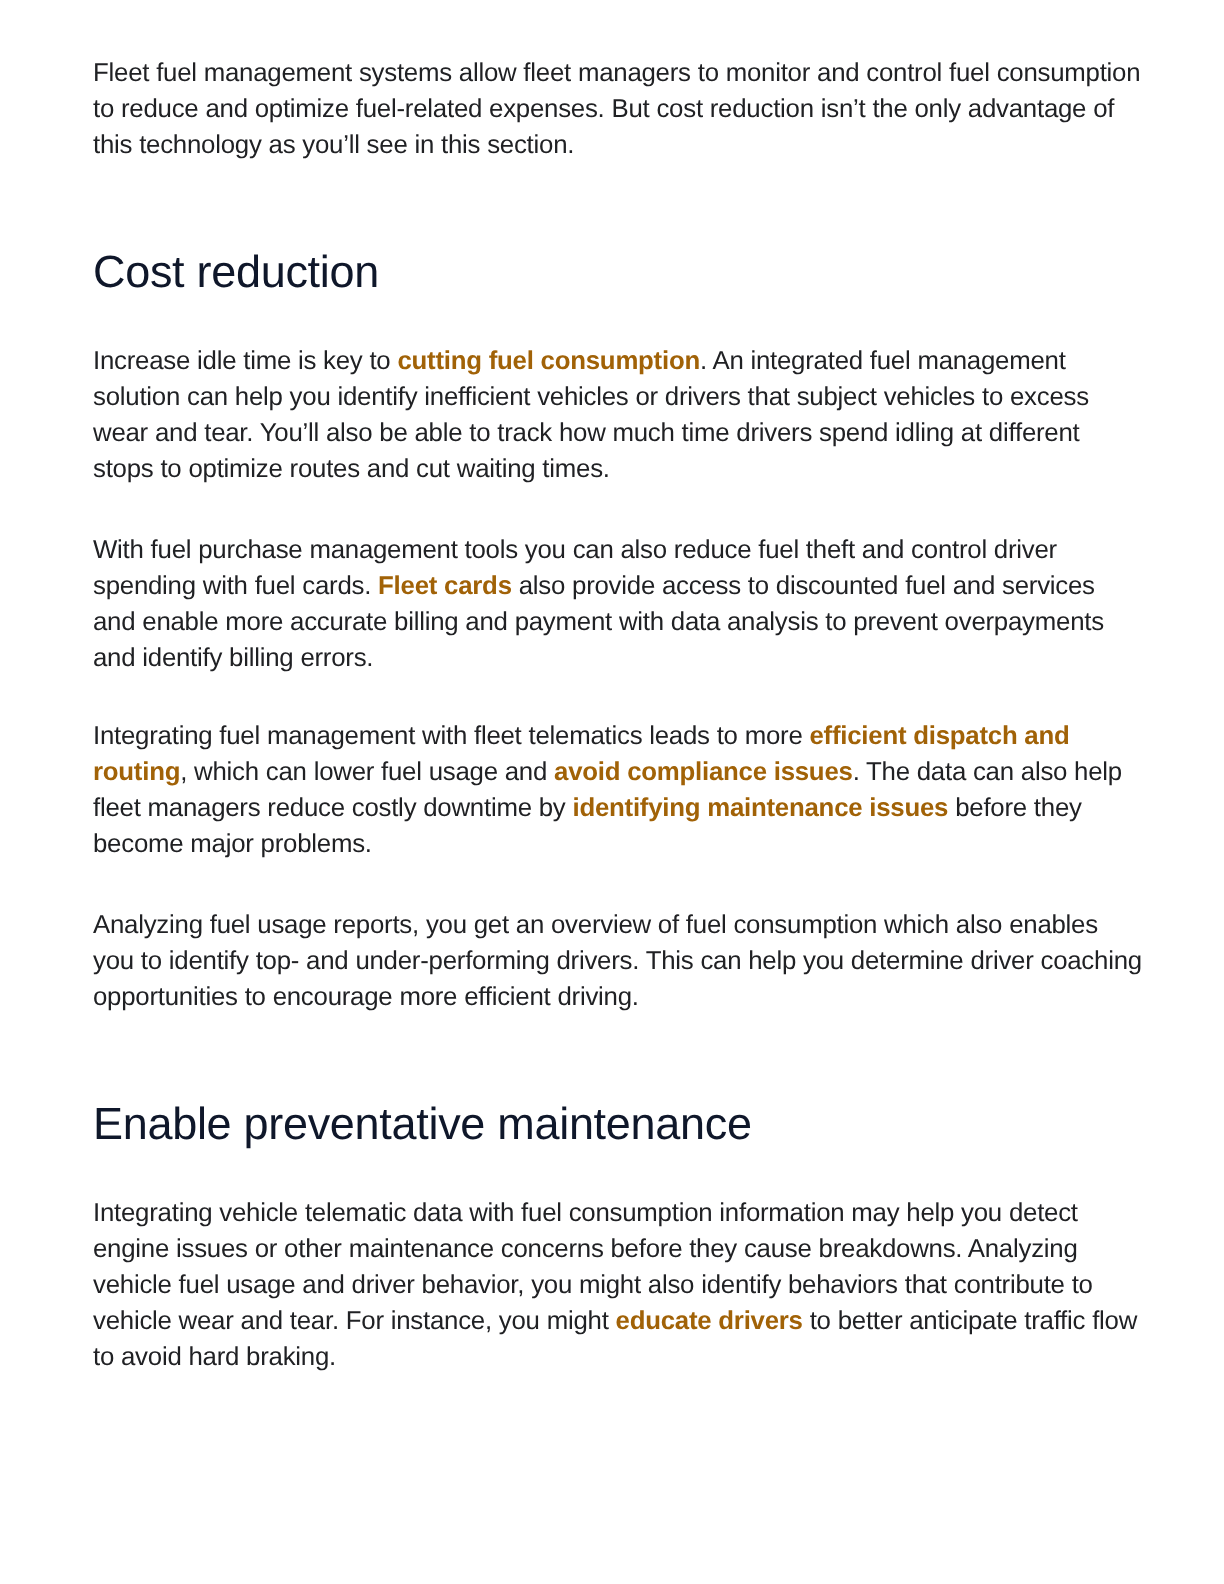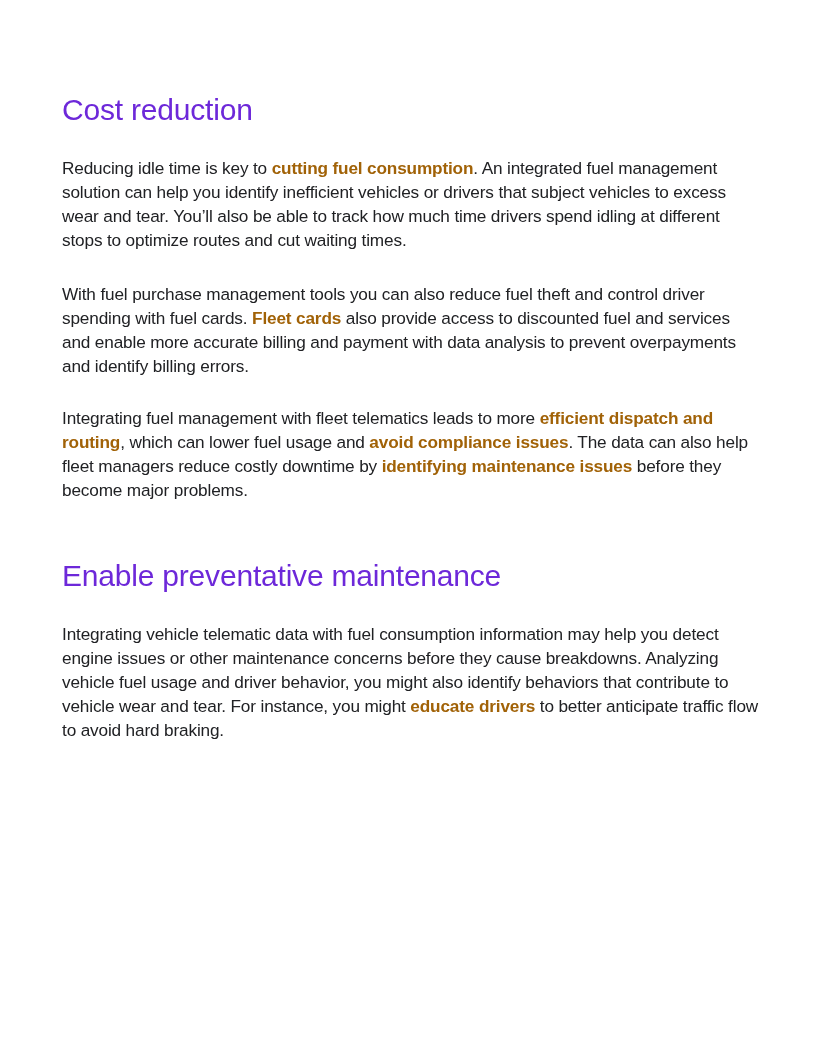--- a/index.html
+++ b/index.html
@@ -26,48 +26,50 @@
       font-size: 17.2px;
       line-height: 24px;
       letter-spacing: -0.15px;
       color: #202124;
     }
     h2 {
       margin: 0;
       font-weight: 400;
       font-size: 30px;
       line-height: 36px;
-      color: #6d28d9;
+      color: #0f172a;
       letter-spacing: -0.2px;
     }
     a {
       color: #a16207;
       text-decoration: none;
       font-weight: 600;
     }
     .intro { margin-top: 0; }
     .h-cost { margin-top: 56px; }
     .h-eff { margin-top: 56px; }
     .h-maint { margin-top: 56px; }
     .after-h { margin-top: 28px; }
     .next-p { margin-top: 30px; }
   </style>
 </head>
 <body>
 
 <div class="page">
 
+  <p class="intro"><span>Fleet fuel management systems allow fleet managers to monitor and control fuel consumption to reduce and optimize fuel-related expenses. But cost reduction isn’t the only advantage of this technology as you’ll see in this section.</span></p>
 
   <h2 class="h-cost">Cost reduction</h2>
 
-  <p class="after-h"><span>Reducing idle time is key to </span><a href="#">cutting fuel consumption</a><span>. An integrated fuel management solution can help you identify inefficient vehicles or drivers that subject vehicles to excess wear and tear. You’ll also be able to track how much time drivers spend idling at different stops to optimize routes and cut waiting times.</span></p>
+  <p class="after-h"><span>Increase idle time is key to </span><a href="#">cutting fuel consumption</a><span>. An integrated fuel management solution can help you identify inefficient vehicles or drivers that subject vehicles to excess wear and tear. You’ll also be able to track how much time drivers spend idling at different stops to optimize routes and cut waiting times.</span></p>
 
   <p class="next-p"><span>With fuel purchase management tools you can also reduce fuel theft and control driver spending with fuel cards. </span><a href="#">Fleet cards</a><span> also provide access to discounted fuel and services and enable more accurate billing and payment with data analysis to prevent overpayments and identify billing errors.</span></p>
 
 
   <p class="after-h"><span>Integrating fuel management with fleet telematics leads to more </span><a href="#">efficient dispatch and routing</a><span>, which can lower fuel usage and </span><a href="#">avoid compliance issues</a><span>. The data can also help fleet managers reduce costly downtime by </span><a href="#">identifying maintenance issues</a><span> before they become major problems.</span></p>
 
+  <p class="next-p"><span>Analyzing fuel usage reports, you get an overview of fuel consumption which also enables you to identify top- and under-performing drivers. This can help you determine driver coaching opportunities to encourage more efficient driving.</span></p>
 
   <h2 class="h-maint">Enable preventative maintenance</h2>
 
   <p class="after-h"><span>Integrating vehicle telematic data with fuel consumption information may help you detect engine issues or other maintenance concerns before they cause breakdowns. Analyzing vehicle fuel usage and driver behavior, you might also identify behaviors that contribute to vehicle wear and tear. For instance, you might </span><a href="#">educate drivers</a><span> to better anticipate traffic flow to avoid hard braking.</span></p>
 
 </div>
 
 </body></html>

